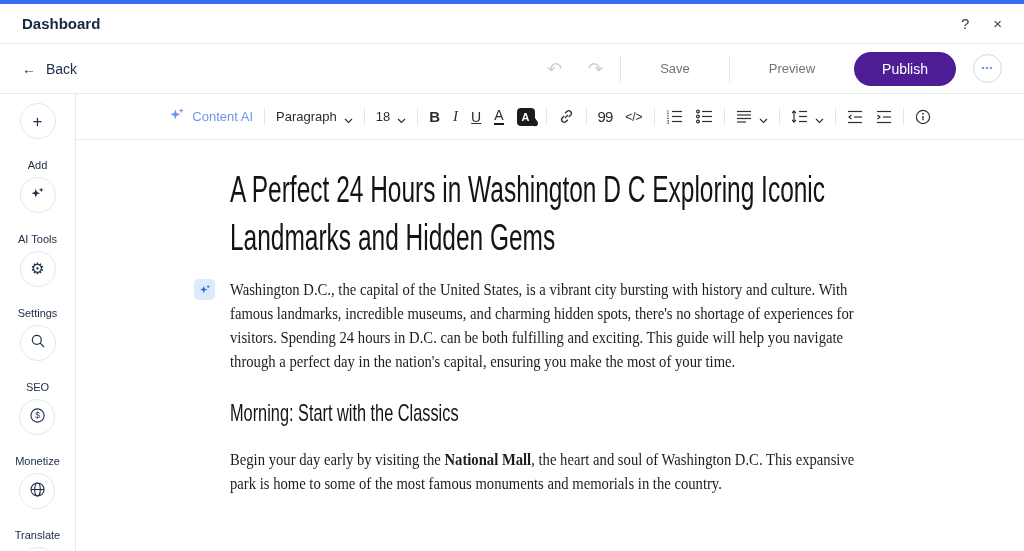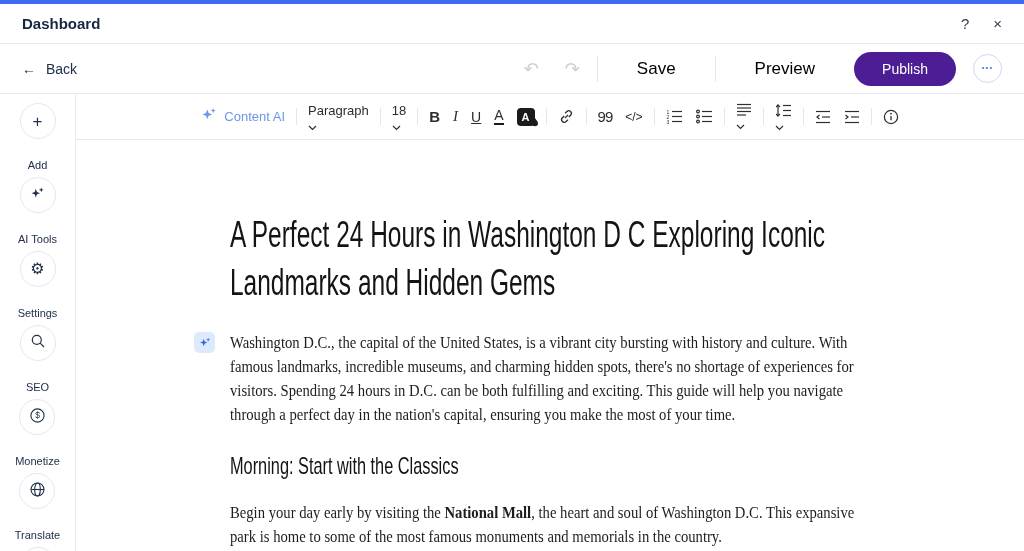--- a/index.html
+++ b/index.html
@@ -14,68 +14,68 @@
   .tb-ic { font-size:15px; color:#333c52; cursor:pointer; }
 
   
   .actionbar { height:50px; border-bottom:1px solid #e8eaf1; display:flex; align-items:center;
                padding:0 22px; background:#fff; }
   .back { display:flex; align-items:center; gap:10px; font-size:14px; color:#20304a; cursor:pointer; }
   .actions { margin-left:auto; display:flex; align-items:center; gap:17px; }
   .histo { font-size:18px; color:#c9ced8; line-height:1; cursor:default; }
   .histo.first { margin-right:9px; }
   .sep-v { width:1px; height:26px; background:#e4e7ec; }
-  .linklike { color:#000000; font-size:17px; padding:0 22px; cursor:pointer; }
+  .linklike { color:#737373; font-size:13px; padding:0 22px; cursor:pointer; }
   .publish-btn { background:#4c1d95; color:#fff; border:none; border-radius:17px;
                  padding:9px 28px; font-size:14px; font-family:inherit; cursor:pointer; }
   .more-btn { width:29px; height:29px; border-radius:50%; border:1px solid #ccd9f0;
               display:flex; align-items:center; justify-content:center; cursor:pointer; }
   .more-dots { color:#5b7bd6; font-size:8px; letter-spacing:1px; line-height:1; transform:translateY(-1px); }
 
   
   .workspace { display:flex; height:457px; }
   .sidebar { width:76px; border-right:1px solid #e8eaf1; padding-top:9px;
              display:flex; flex-direction:column; align-items:center; flex:none; }
   .sb-item { display:flex; flex-direction:column; align-items:center; margin-bottom:6px; cursor:pointer; }
   .sb-circle { width:36px; height:36px; border-radius:50%; border:1px solid #e4e7ee;
                display:flex; align-items:center; justify-content:center; color:#20304a; }
   .sb-label { font-size:11px; color:#20304a; margin-top:20px; }
   .plus-glyph { font-size:17px; font-weight:400; color:#20304a; line-height:1; }
   .gear-glyph { font-size:16px; color:#20304a; line-height:1; }
 
-  .mainarea { flex:1; display:flex; flex-direction:column; min-width:0;gap:45px; }
+  .mainarea { flex:1; display:flex; flex-direction:column; min-width:0; }
 
   
   .toolbar { height:46px; border-bottom:1px solid #e8eaf1; display:flex; align-items:center;
              justify-content:center; gap:11px; font-size:13px; color:#2c2c2c; }
   .tgroup { display:flex; align-items:center; gap:13px; }
   .tsep { width:1px; height:17px; background:#e4e6eb; }
   .contentai { display:flex; align-items:center; gap:7px; color:#6d96ea; cursor:pointer; }
-  .dropdown { display:flex; align-items:flex-start; gap:7px; cursor:pointer;flex-direction:column; }
+  .dropdown { display:flex; align-items:flex-end; gap:7px; cursor:pointer; }
   .fmt { cursor:pointer; line-height:1; }
   .fmt.bold { font-weight:700; font-size:15px; }
   .fmt.italic { font-family:"Liberation Serif",serif; font-style:italic; font-size:15px; }
   .fmt.uline { text-decoration:underline; font-size:14px; }
   .fmt.tcolor { font-size:14px; border-bottom:2px solid #1b1b1b; padding-bottom:1px; }
   .hl-box { position:relative; width:18px; height:18px; background:#1b1b1b; border-radius:4px;
             display:flex; align-items:center; justify-content:center; cursor:pointer; }
   .hl-box .hl-a { color:#fff; font-size:11px; font-weight:700; }
   .hl-drop { position:absolute; right:-4px; bottom:-1px; }
   .quote-glyph { font-family:Liberation Sans, sans-serif; font-size:15px; letter-spacing:-1px; cursor:pointer; }
   .code-glyph { font-size:12px; letter-spacing:0; cursor:pointer; }
   .icon-btn { display:flex; align-items:center; cursor:pointer; }
 
   
   .editor { flex:1; overflow:hidden; background:#fff; }
   .content { width:640px; margin:0 auto; padding-top:26px; position:relative; }
   .title-line { font-size:36px; line-height:48px; color:#141414; white-space:nowrap;
                 transform:scaleX(.68); transform-origin:0 50%; font-weight:400; cursor:text; }
   .h2-line { margin-top:24px; font-size:24px; line-height:30px; color:#141414; white-space:nowrap;
              transform:scaleX(.68); transform-origin:0 50%; font-weight:400; cursor:text; }
-  .p1wrap { position:relative; margin-top:24px; }
+  .p1wrap { position:relative; margin-top:16px; }
   .p2wrap { margin-top:20px; }
   .serif-block { width:742px; transform:scaleX(.862); transform-origin:0 0;
                  font-family:"Liberation Serif",serif; font-size:17px; line-height:24px;
                  color:#1d1d1d; cursor:text; }
   .serif-block b { font-weight:700; }
   .ai-chip { position:absolute; left:-36px; top:1px; width:21px; height:21px; border-radius:5px;
              background:#ddeafc; display:flex; align-items:center; justify-content:center; cursor:pointer; }
 </style>
 </head>
 <body>

